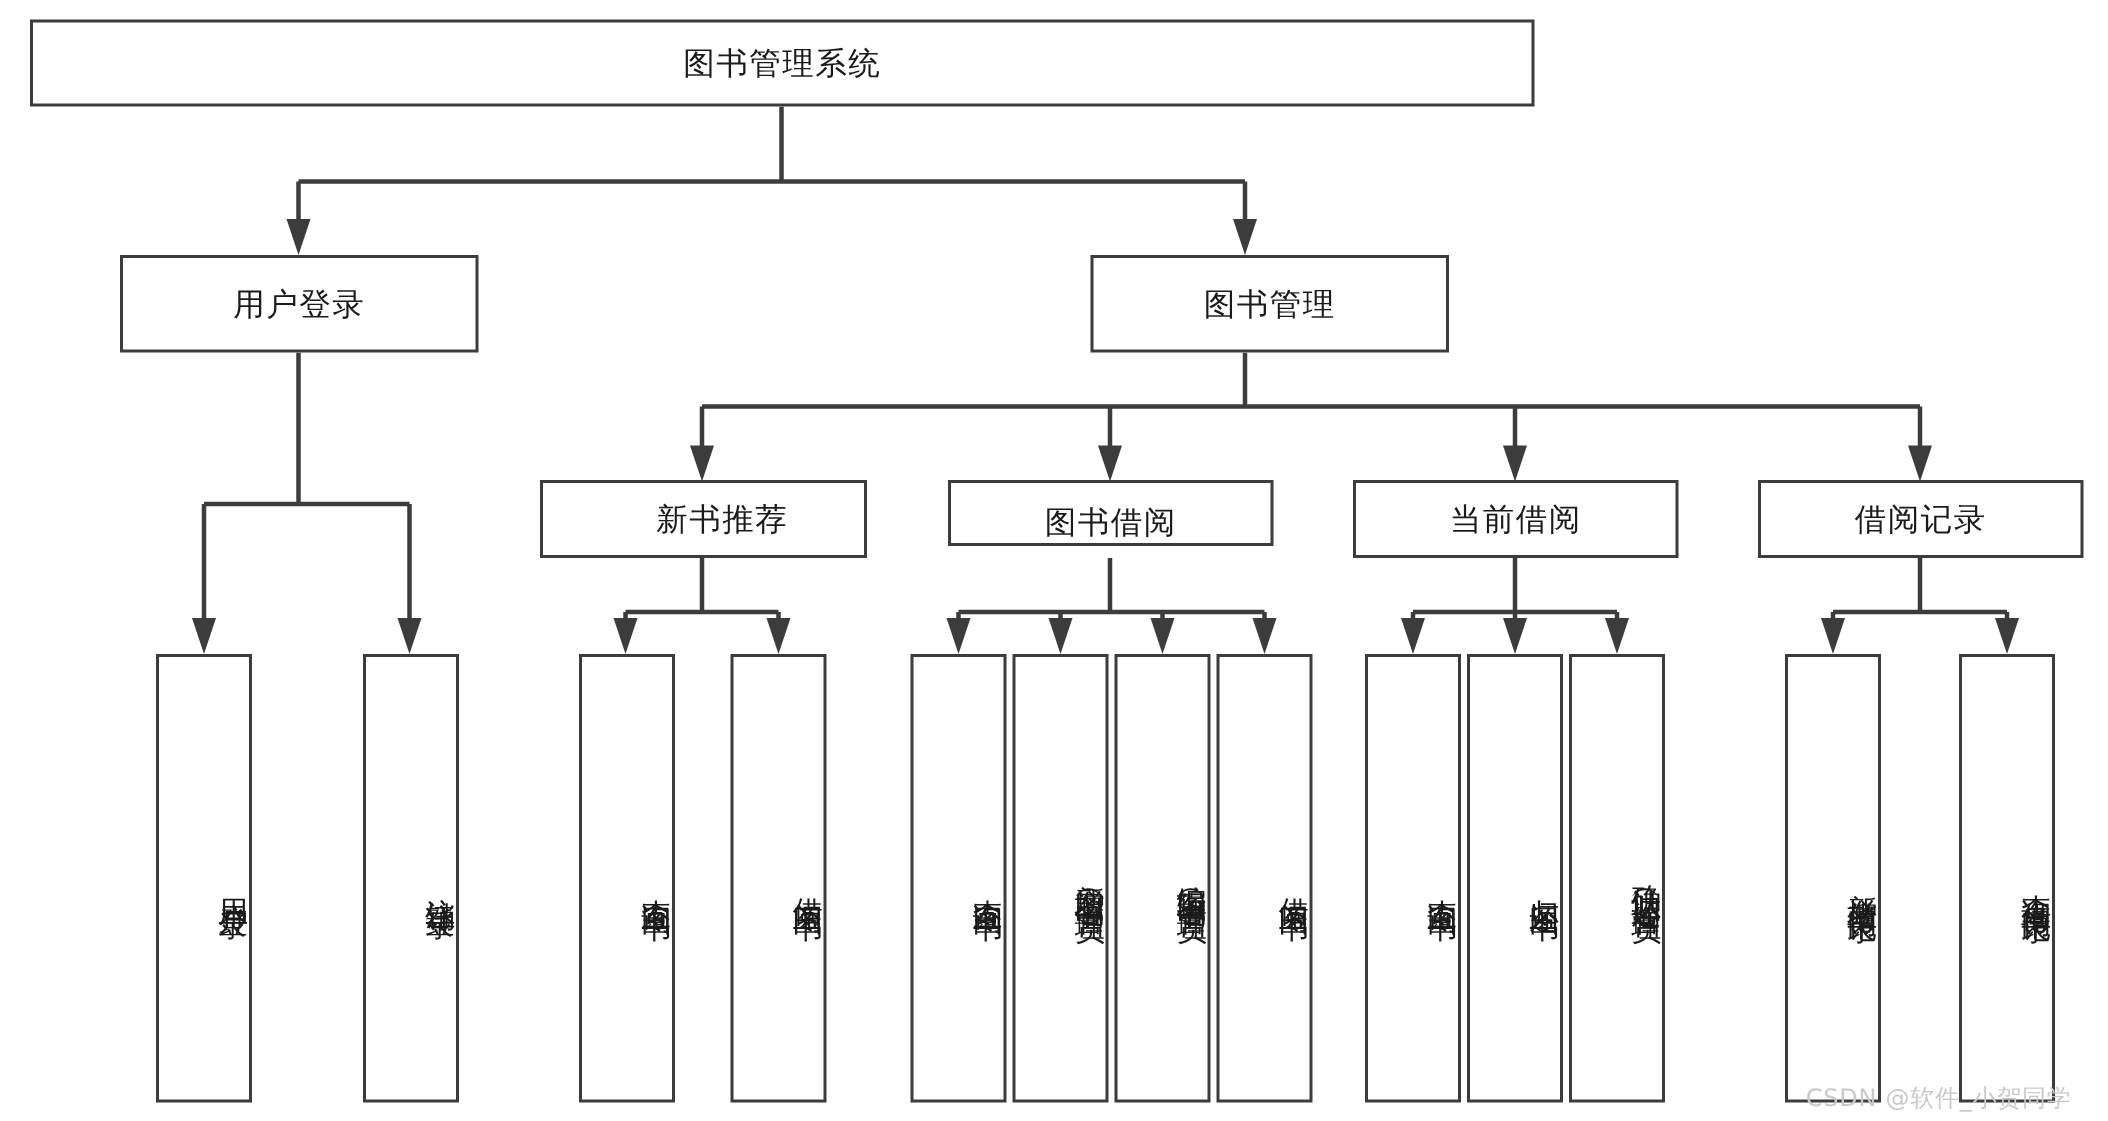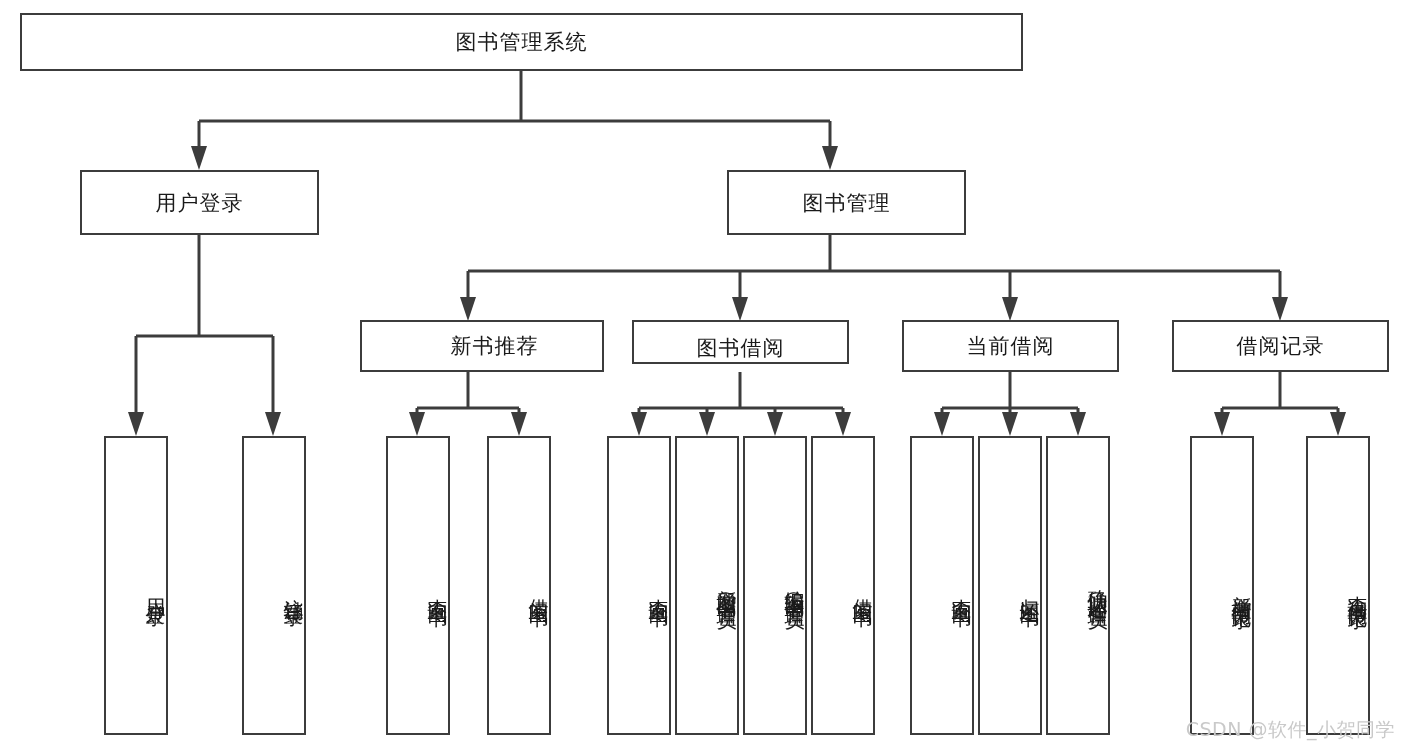--- a/index.html
+++ b/index.html
@@ -29,23 +29,23 @@
     letter-spacing:3px;
     line-height:1;
     padding-top:6px;
     align-items:flex-start;
     justify-content:center;
   }
   .node.vert.tall{padding-top:4px;}
   .label{display:block;white-space:nowrap;}
   .watermark{
     position:absolute;
-    right:10px;
+    right:24px;
     bottom:4px;
-    font-size:19px;
+    font-size:16px;
     color:#c9c9c9;
     letter-spacing:.5px;
     white-space:nowrap;
     pointer-events:none;
     user-select:none;
   }
   svg#links{position:absolute;left:0;top:0;width:1405px;height:747px;pointer-events:none;}
   svg#links line, svg#links path{stroke:#3c3c3c;stroke-width:3;fill:none;}
   svg#links polygon{fill:#3c3c3c;}
 </style>
@@ -123,21 +123,21 @@
     <span class="label">图书管理系统</span>
   </div>
 
   <div class="node horiz" style="left:80px;top:170px;width:239px;height:65px;">
     <span class="label">用户登录</span>
   </div>
   <div class="node horiz" style="left:711px;top:170px;width:239px;height:65px;margin-left:16px;">
     <span class="label">图书管理</span>
   </div>
 
-  <div class="node horiz" style="left:360px;top:320px;width:244px;height:52px;padding-left:25px;">
+  <div class="node horiz" style="left:360px;top:320px;width:218px;height:52px;padding-left:25px;">
     <span class="label">新书推荐</span>
   </div>
   <div class="node horiz" style="left:632px;top:320px;width:217px;height:44px;align-items:flex-end;">
     <span class="label">图书借阅</span>
   </div>
   <div class="node horiz" style="left:902px;top:320px;width:217px;height:52px;align-items:center;">
     <span class="label">当前借阅</span>
   </div>
   <div class="node horiz" style="left:1172px;top:320px;width:217px;height:52px;">
     <span class="label">借阅记录</span>

